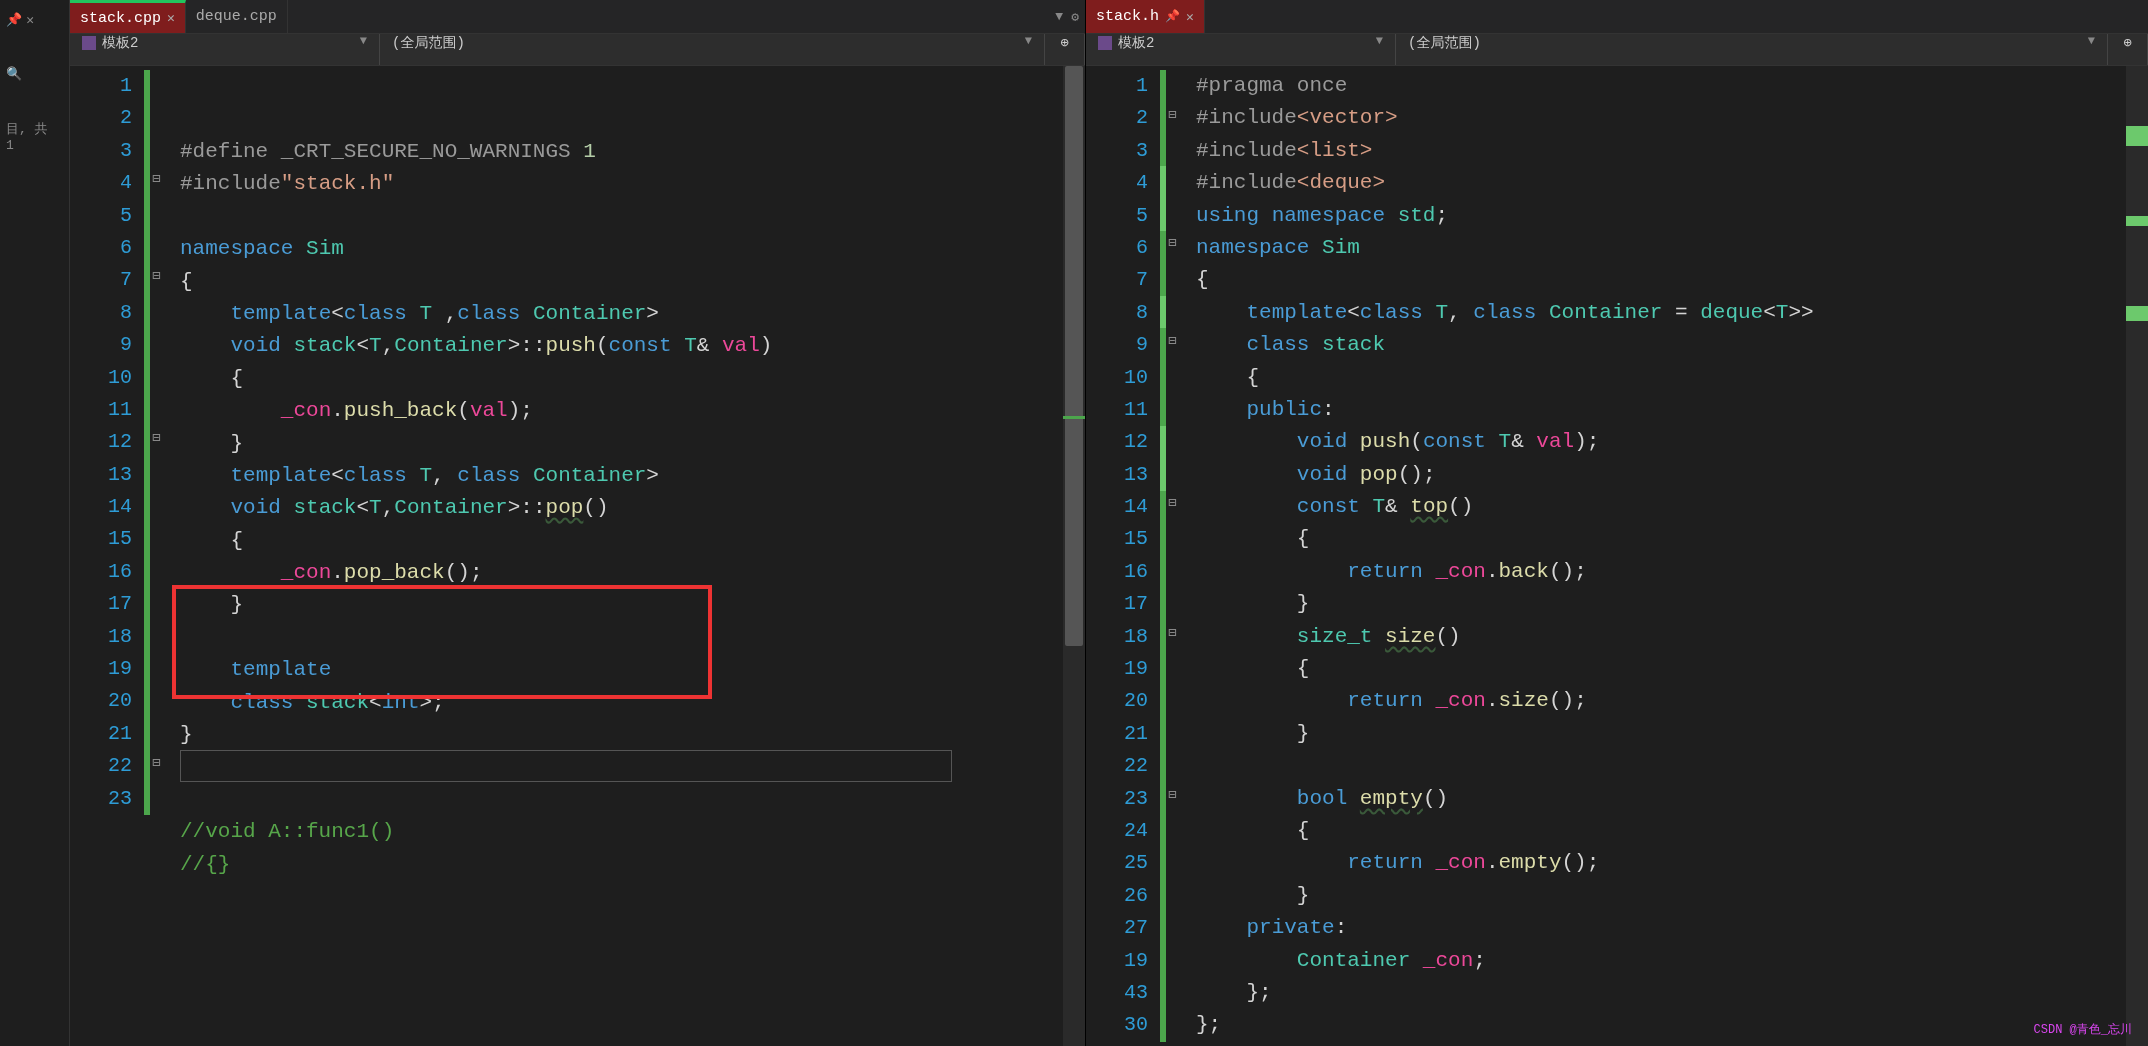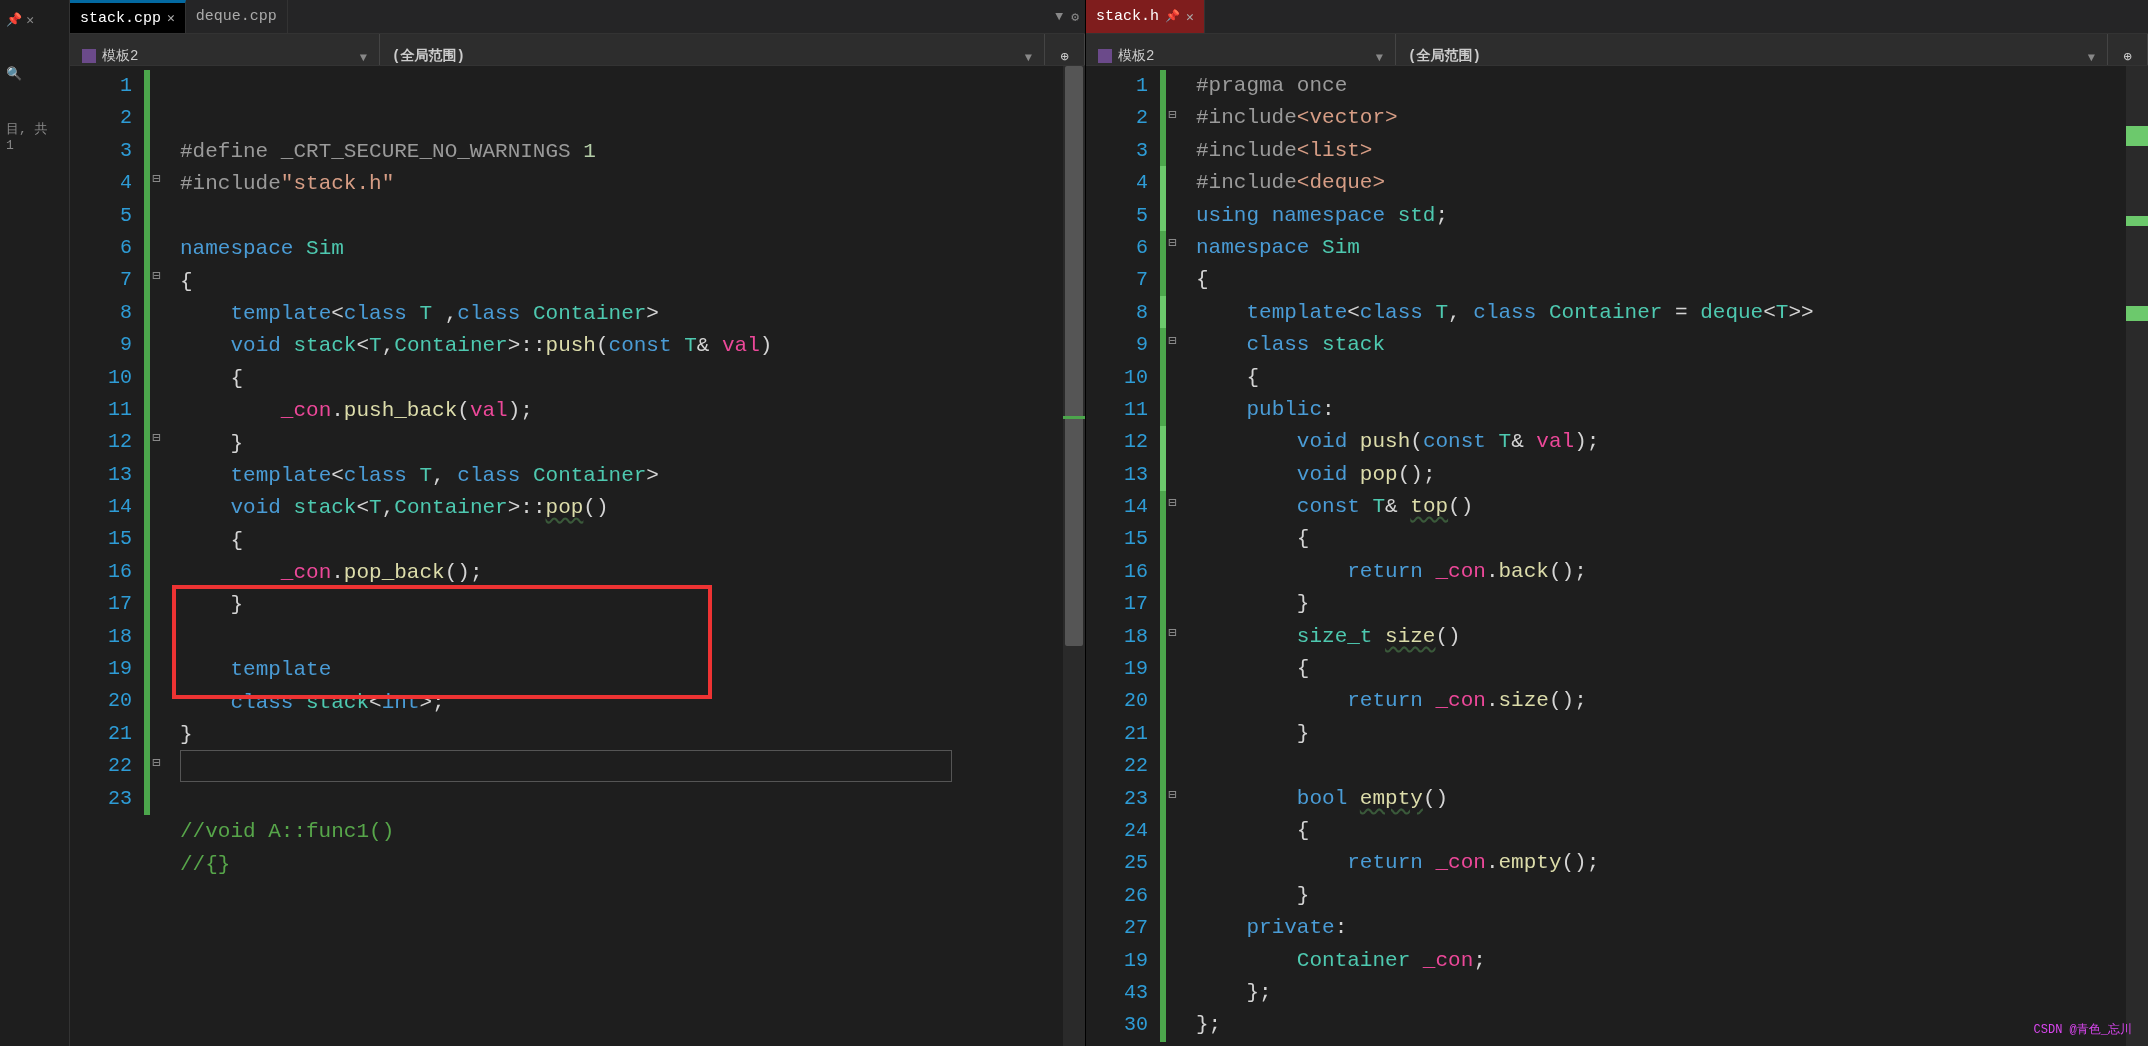--- a/index.html
+++ b/index.html
@@ -51,53 +51,53 @@
   display: flex;
   align-items: center;
   padding: 0 10px;
   font-size: 15px;
   color: #aaa;
   border-right: 1px solid #333;
   gap: 6px;
   cursor: pointer;
 }
 .tab.active {
-  background: #000000;
+  background: #7f1d1d;
   color: #fff;
-  border-top: 3px solid #0369a1;
+  border-top: 3px solid #22c55e;
 }
 .tab .close { font-size: 13px; color: #aaa; }
 .tab-bar-right {
   margin-left: auto;
   display: flex;
   align-items: center;
   padding-right: 6px;
   gap: 8px;
 }
 .tab-bar-right span { color: #888; font-size: 13px; }
 .dropdown-bar {
   height: 32px;
   background: #2d2d2d;
   display: flex;
   align-items: stretch;
   border-bottom: 1px solid #333;
 }
 .dropdown {
   display: flex;
-  align-items: flex-end;
+  align-items: flex-start;
   padding: 0 12px;
   font-size: 14px;
   color: #ccc;
   border-right: 1px solid #444;
   justify-content: space-between;
   gap: 10px;
 }
 .dropdown .dd-icon { color: #888; font-size: 12px; }
 .dd1 { width: 310px; }
-.dd2 { flex: 1; font-weight: bold; }
+.dd2 { flex: 1; }
 .dd-right { width: 40px; justify-content: center; }
 .editor-body {
   flex: 1;
   display: flex;
   position: relative;
   overflow: hidden;
 }
 .line-numbers {
   width: 74px;
   background: #1e1e1e;

